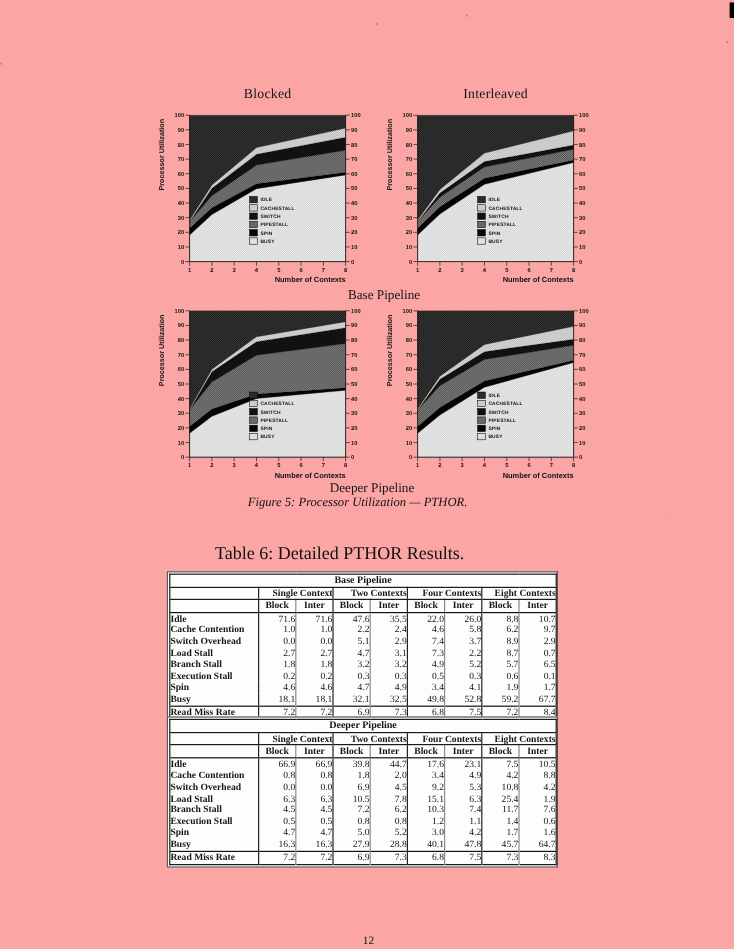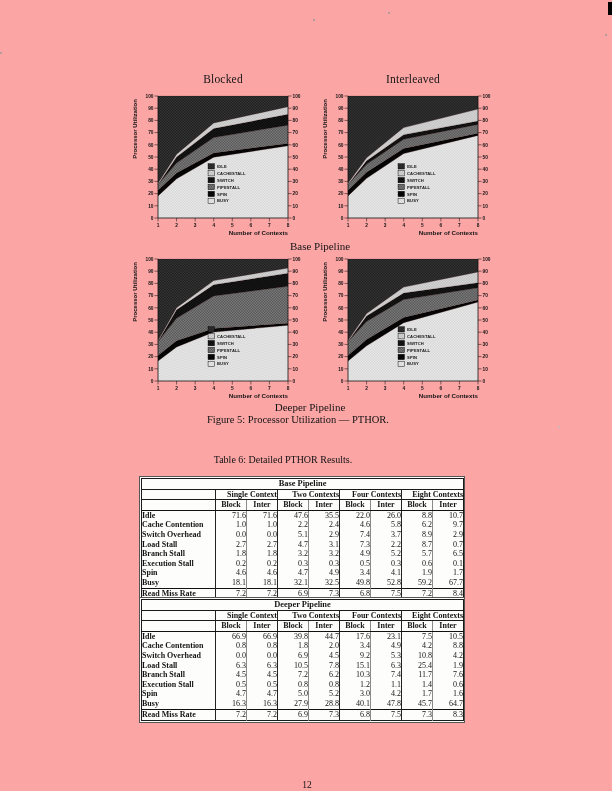--- a/index.html
+++ b/index.html
@@ -17,22 +17,22 @@
   #title-left{left:158px; top:73px;}
   #title-right{left:348px; top:73px;}
   .chart{position:absolute;}
   #chart0{left:124px; top:90px;}
   #chart1{left:314px; top:90px;}
   #chart2{left:124px; top:253px;}
   #chart3{left:314px; top:253px;}
   .row-caption{position:absolute; width:320px; text-align:center; font-size:11px; color:#151515;}
   #cap-base{left:160px; top:240px;}
   #cap-deep{left:150px; top:401px;}
-  .fig-caption{position:absolute; left:138px; top:414px; width:320px; text-align:center; font-size:10.5px;}
-  .tbl-caption{position:absolute; left:123px; top:454px; width:320px; text-align:center; font-size:10px;}
+  .fig-caption{position:absolute; left:138px; top:414px; width:320px; text-align:center; font-size:10.5px;font-style:italic;}
+  .tbl-caption{position:absolute; left:123px; top:454px; width:320px; text-align:center; font-size:15px;}
   .tbl-wrap{
     position:absolute; left:139px; width:326px;
     border:1px solid #555; padding:1px; background:#fdfdfc; box-sizing:border-box;
   }
   #twrap0{top:476px;}
   #twrap1{top:597px;}
   table.dt{
     border-collapse:collapse; width:100%;
     border:1.4px solid #1a1a1a;
     font-family:"Liberation Serif", serif; font-size:8px; color:#141414;

